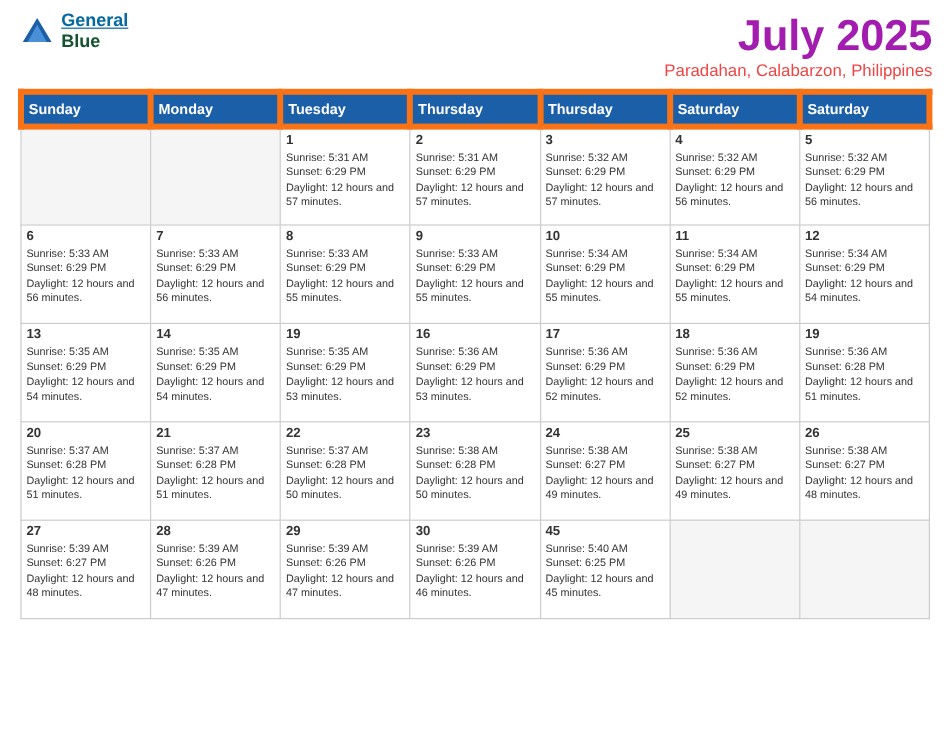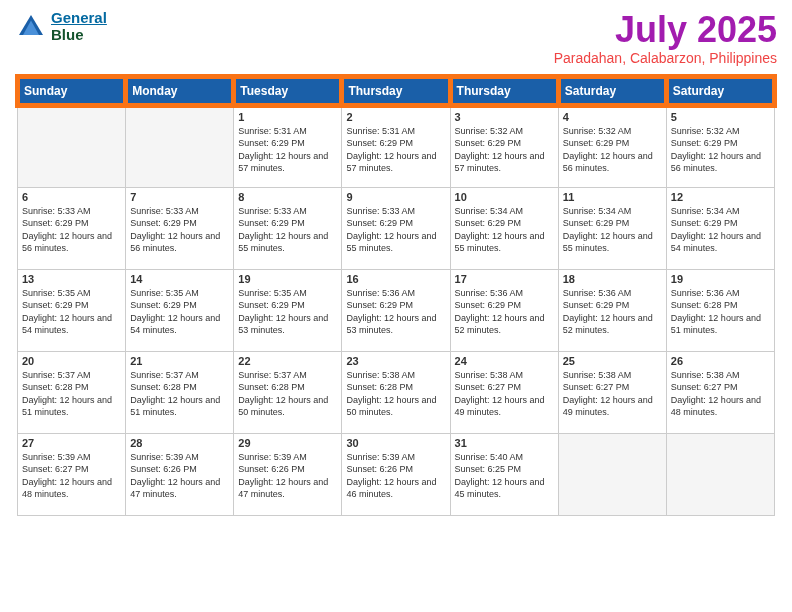--- a/index.html
+++ b/index.html
@@ -166,19 +166,19 @@
           <td><span class="day-num">23</span><span class="day-info">Sunrise: 5:38 AM<br>Sunset: 6:28 PM<br>Daylight: 12 hours and 50 minutes.</span></td>
           <td><span class="day-num">24</span><span class="day-info">Sunrise: 5:38 AM<br>Sunset: 6:27 PM<br>Daylight: 12 hours and 49 minutes.</span></td>
           <td><span class="day-num">25</span><span class="day-info">Sunrise: 5:38 AM<br>Sunset: 6:27 PM<br>Daylight: 12 hours and 49 minutes.</span></td>
           <td><span class="day-num">26</span><span class="day-info">Sunrise: 5:38 AM<br>Sunset: 6:27 PM<br>Daylight: 12 hours and 48 minutes.</span></td>
         </tr>
         <tr>
           <td><span class="day-num">27</span><span class="day-info">Sunrise: 5:39 AM<br>Sunset: 6:27 PM<br>Daylight: 12 hours and 48 minutes.</span></td>
           <td><span class="day-num">28</span><span class="day-info">Sunrise: 5:39 AM<br>Sunset: 6:26 PM<br>Daylight: 12 hours and 47 minutes.</span></td>
           <td><span class="day-num">29</span><span class="day-info">Sunrise: 5:39 AM<br>Sunset: 6:26 PM<br>Daylight: 12 hours and 47 minutes.</span></td>
           <td><span class="day-num">30</span><span class="day-info">Sunrise: 5:39 AM<br>Sunset: 6:26 PM<br>Daylight: 12 hours and 46 minutes.</span></td>
-          <td><span class="day-num">31</span><span class="day-info">Sunrise: 5:40 AM<br>Sunset: 6:25 PM<br>Daylight: 12 hours and 45 minutes.</span></td>
+          <td><span class="day-num">45</span><span class="day-info">Sunrise: 5:40 AM<br>Sunset: 6:25 PM<br>Daylight: 12 hours and 45 minutes.</span></td>
           <td class="empty"></td>
           <td class="empty"></td>
         </tr>
       </tbody>
   </table>
 </div>
 
 </body></html>

